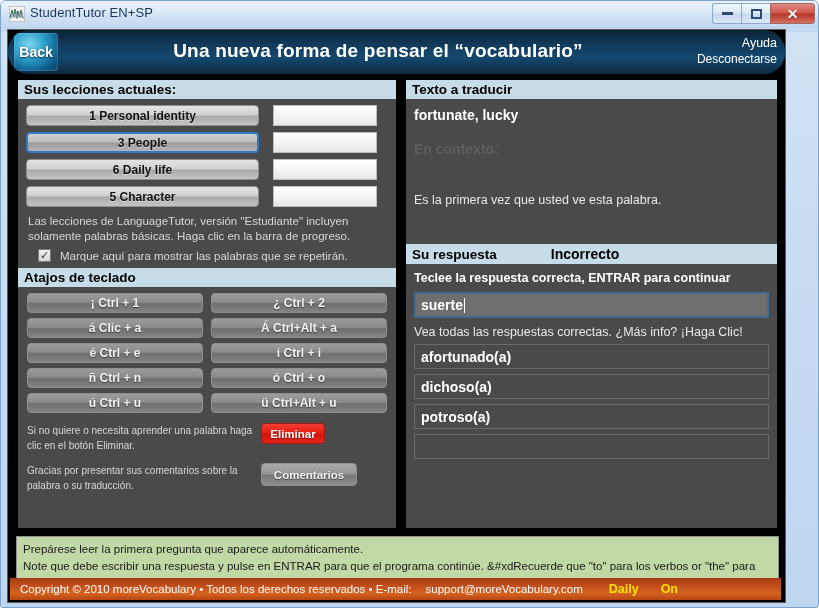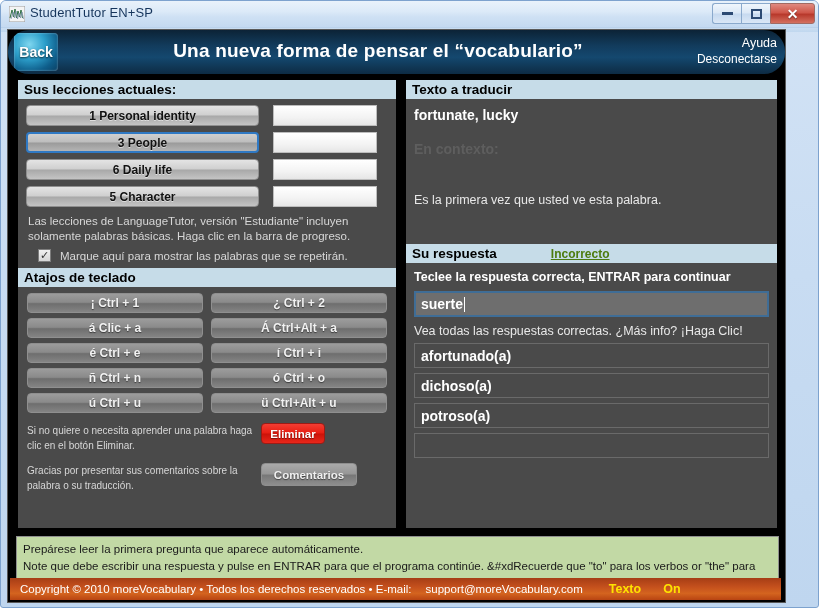--- a/index.html
+++ b/index.html
@@ -311,25 +311,24 @@
     color: #e8e8e8;
     font-size: 12.5px;
     padding: 36px 8px 0 8px;
   }
   .resp-header {
     display: flex;
     align-items: center;
   }
   .resp-header .lbl { flex: none; }
   .resp-header .verdict {
-    color: #4d7c0f;
-    font-size: 12px;
+    color: #000000;
+    font-size: 14px;
     font-weight: bold;
     margin-left: 54px;
-    text-decoration: underline;
   }
   .r-instr {
     color: #ffffff;
     font-size: 12.5px;
     font-weight: bold;
     padding: 7px 8px 0 8px;
   }
   .answer-input {
     margin: 7px 8px 0 8px;
     height: 26px;
@@ -550,19 +549,19 @@
       </div>
 
       <div class="msgbox">
         <div>Prepárese leer la primera pregunta que aparece automáticamente.</div>
         <div>Note que debe escribir una respuesta y pulse en ENTRAR para que el programa continúe. &amp;#xdRecuerde que "to" para los verbos or "the" para los nombres no se requiere en las respuestas en inglés.</div>
       </div>
 
       <div class="footer">
         <span class="copy">Copyright © 2010 moreVocabulary • Todos los derechos reservados • E-mail:</span>
         <span class="mail">support@moreVocabulary.com</span>
-        <span class="sonido">Texto</span>
+        <span class="sonido">Daily</span>
         <span class="onoff">On</span>
       </div>
 
     </div>
   </div>
 </div>
 
 </body></html>

